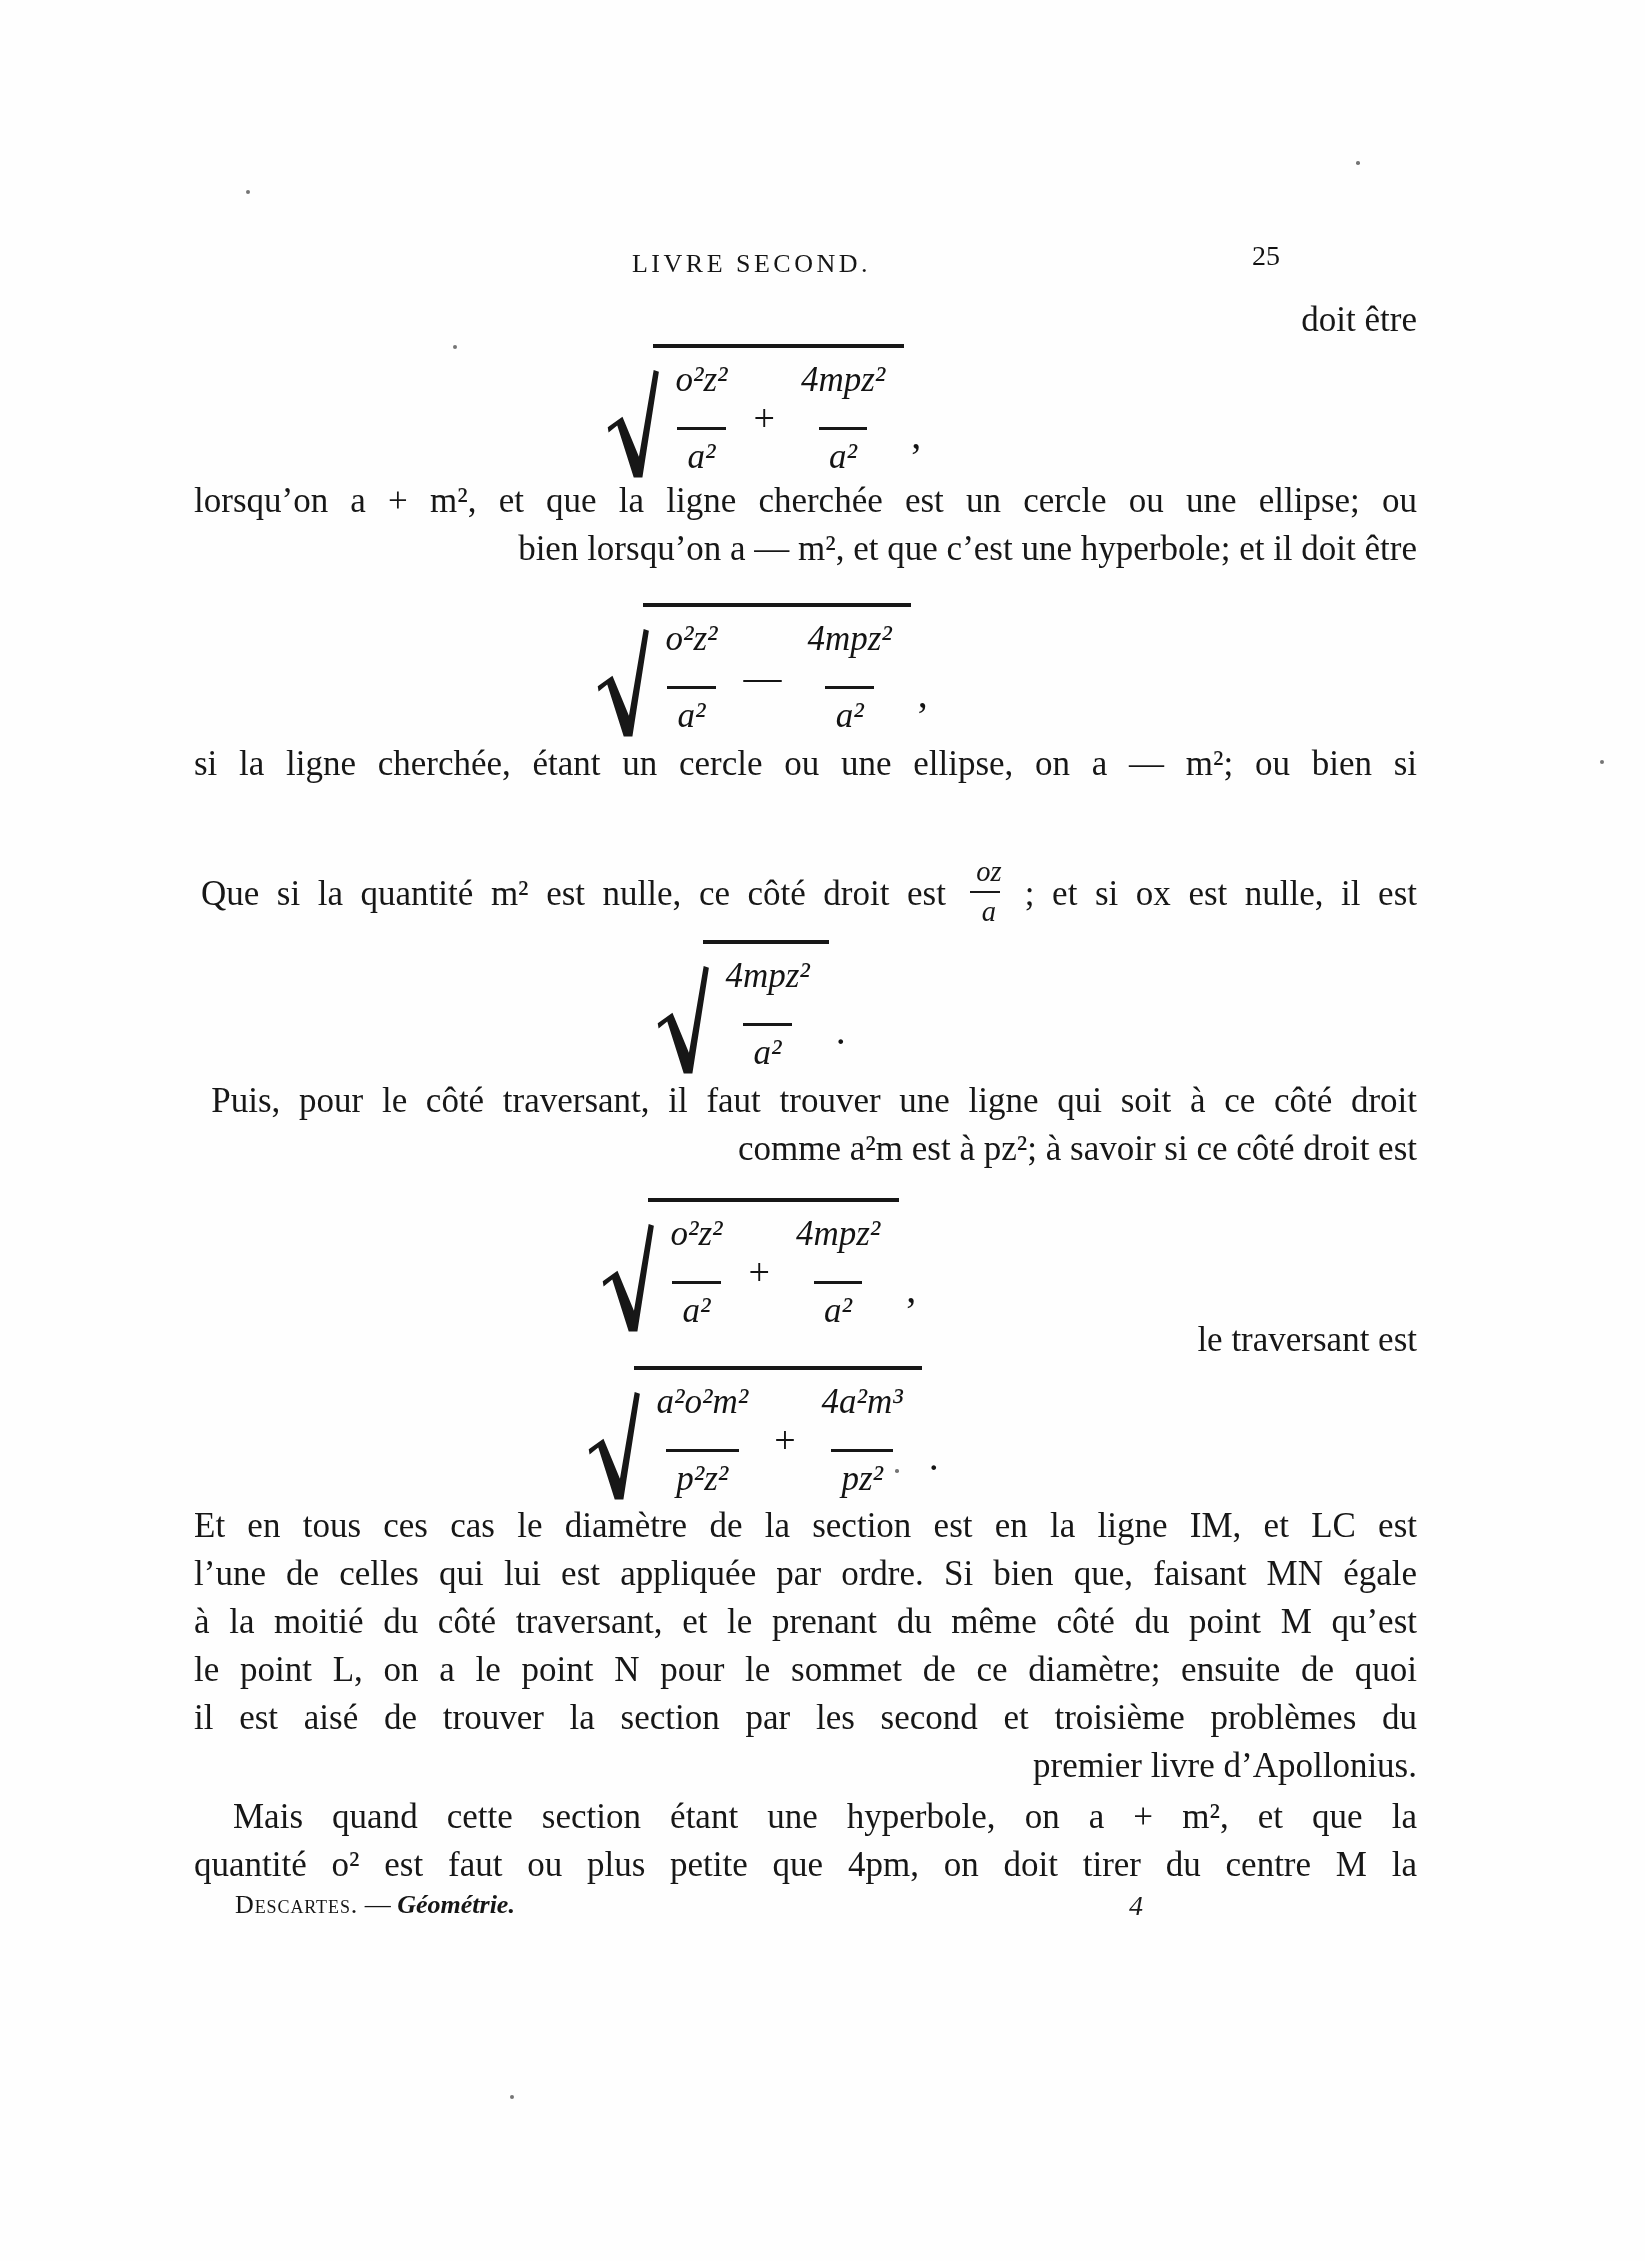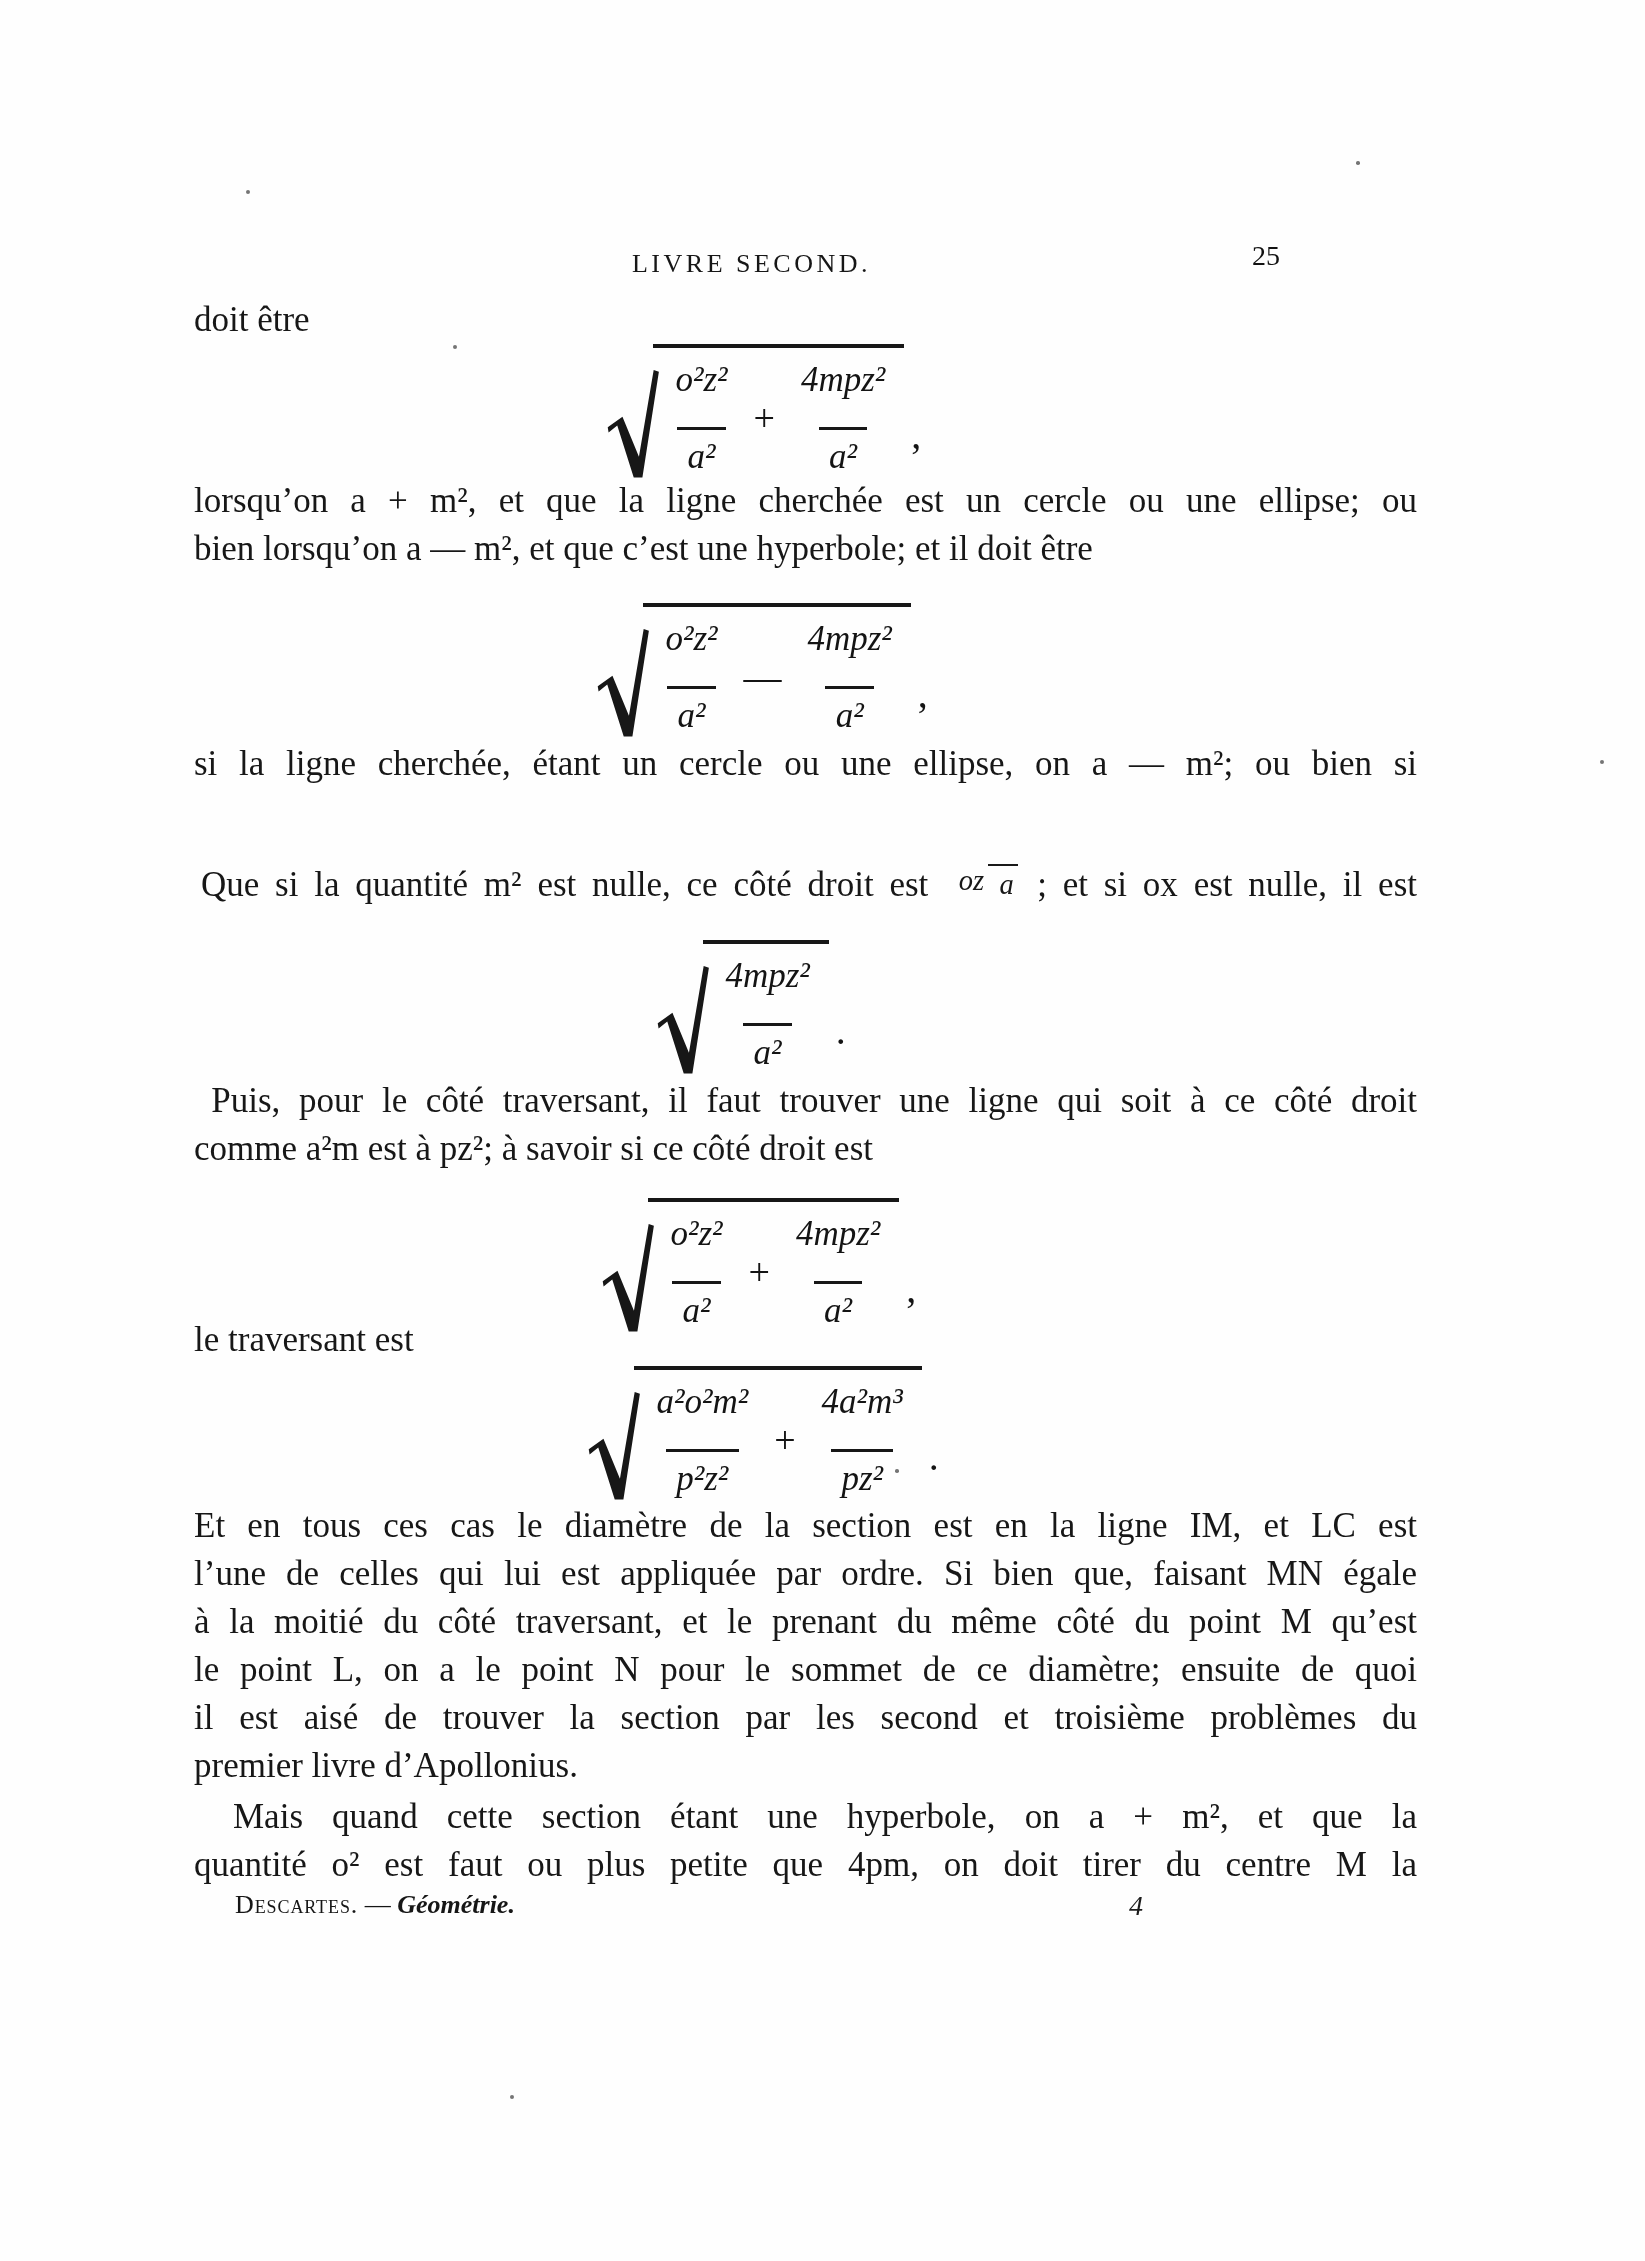--- a/index.html
+++ b/index.html
@@ -12,29 +12,29 @@
     position:absolute;left:194px;top:249px;width:1115px;
     text-align:center;font-size:26px;letter-spacing:3.5px;color:#161616;
   }
   .page-number{
     position:absolute;left:1252px;top:240px;font-size:28px;color:#121212;
   }
   .para{
     position:absolute;left:194px;width:1223px;font-size:35px;color:#171717;
   }
   .line{
-    height:48px;line-height:48px;white-space:nowrap;overflow:visible;
+    height:48px;line-height:48px;white-space:nowrap;overflow:visible;text-align:right;
   }
   .line.j{
     text-align:justify;text-align-last:justify;white-space:normal;
   }
   .it{}
   
   .ifrac{
-    display:inline-flex;flex-direction:row;align-items:center;
+    display:inline-flex;flex-direction:column;align-items:center;
     vertical-align:middle;font-style:italic;font-size:28.5px;line-height:1;
     margin:0 19px;position:relative;top:-5.2px;
   }
   .ifrac .inum{padding:1.7px 4.3px 5.2px;}
   .ifrac .iden{border-top:2.6px solid #191919;padding:5.2px 4.3px 1.7px;}
   
   .formula{
     position:absolute;display:flex;align-items:flex-end;
     font-style:italic;font-size:35px;color:#141414;
   }

